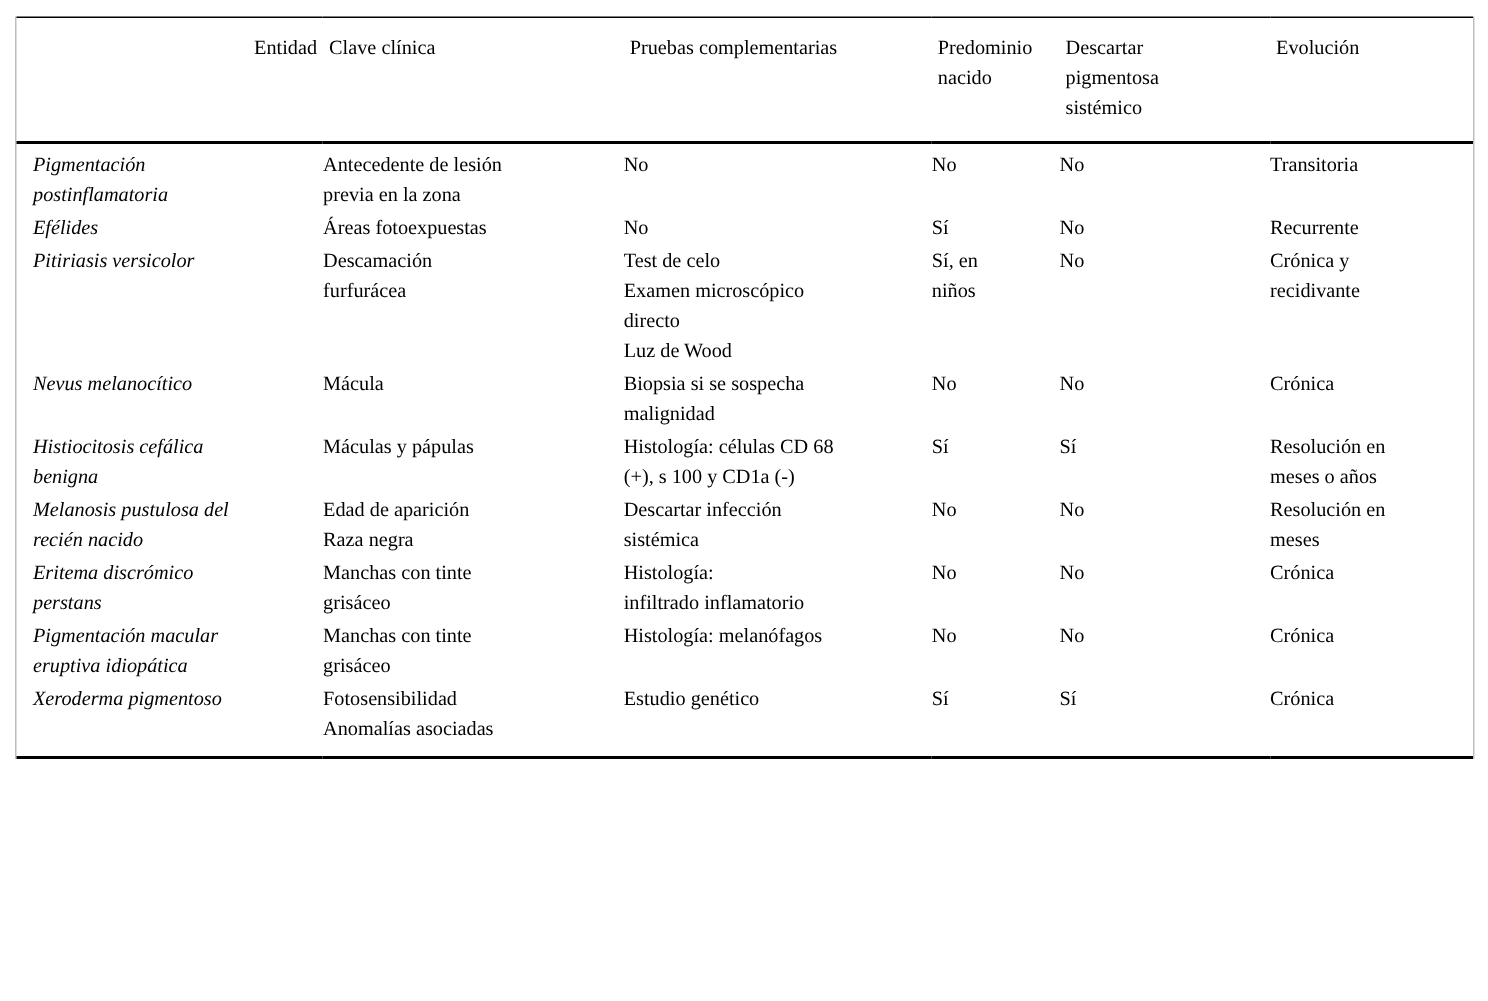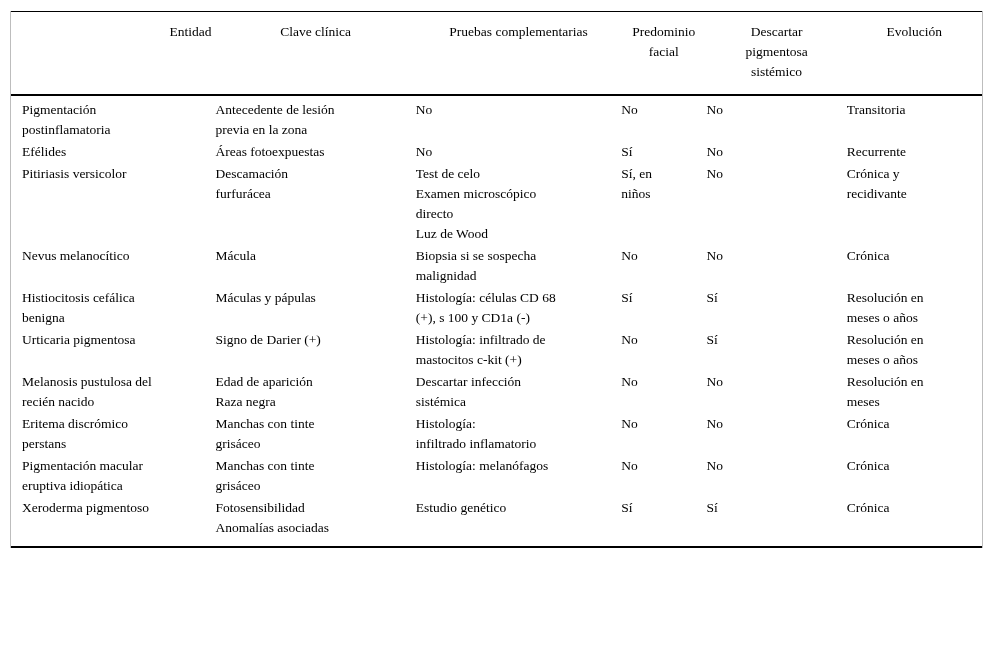--- a/index.html
+++ b/index.html
@@ -37,38 +37,39 @@
   col.c5 { width: 140px; }
   col.c6 { width: 135px; }
 
   thead th {
     border-top: 1.5px solid #000000;
     border-bottom: 2.5px solid #000000;
     font-weight: normal;
     font-size: 13.5px;
     line-height: 20px;
     vertical-align: top;
-    text-align: center;
+    text-align: left;
     padding: 10px 4px 12px 4px;
     white-space: pre-line;
   }
   thead th.first {
     text-align: right;
     padding-left: 11px;
   }
   tbody td {
     font-size: 13.5px;
     line-height: 20px;
     vertical-align: top;
     text-align: left;
     padding: 1px 8px 1px 0;
     white-space: pre-line;
   }
   tbody td.first {
     padding-left: 11px;
+    font-style: italic;
   }
   tbody tr:first-child td { padding-top: 4px; }
   tbody tr:last-child td  { padding-bottom: 8px; }
 </style>
 </head>
 <body>
 
 <div class="table-wrap">
   <table class="diag-table">
     <colgroup>
@@ -78,21 +79,21 @@
         <col class="c4">
         <col class="c5">
         <col class="c6">
     </colgroup>
     <thead>
       <tr>
         <th class="first">Entidad</th>
         <th>Clave clínica</th>
         <th>Pruebas complementarias</th>
         <th>Predominio
-facial</th>
+nacido</th>
         <th>Descartar
 pigmentosa
 sistémico</th>
         <th>Evolución</th>
       </tr>
     </thead>
     <tbody>
         <tr>
     <td class="first">Pigmentación
 postinflamatoria</td>
@@ -139,30 +140,20 @@
 benigna</td>
     <td>Máculas y pápulas</td>
     <td>Histología: células CD 68
 (+), s 100 y CD1a (-)</td>
     <td>Sí</td>
     <td>Sí</td>
     <td>Resolución en
 meses o años</td>
   </tr>
         <tr>
-    <td class="first">Urticaria pigmentosa</td>
-    <td>Signo de Darier (+)</td>
-    <td>Histología: infiltrado de
-mastocitos c-kit (+)</td>
-    <td>No</td>
-    <td>Sí</td>
-    <td>Resolución en
-meses o años</td>
-  </tr>
-        <tr>
     <td class="first">Melanosis pustulosa del
 recién nacido</td>
     <td>Edad de aparición
 Raza negra</td>
     <td>Descartar infección
 sistémica</td>
     <td>No</td>
     <td>No</td>
     <td>Resolución en
 meses</td>

